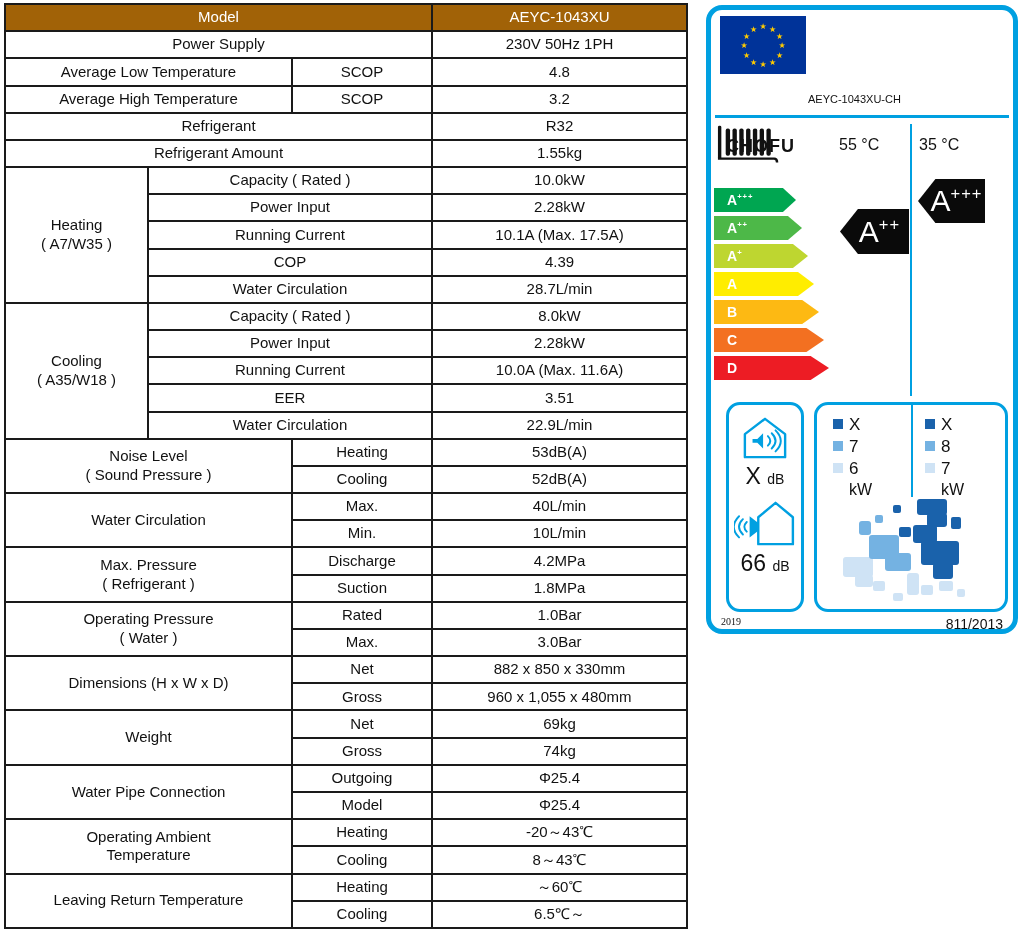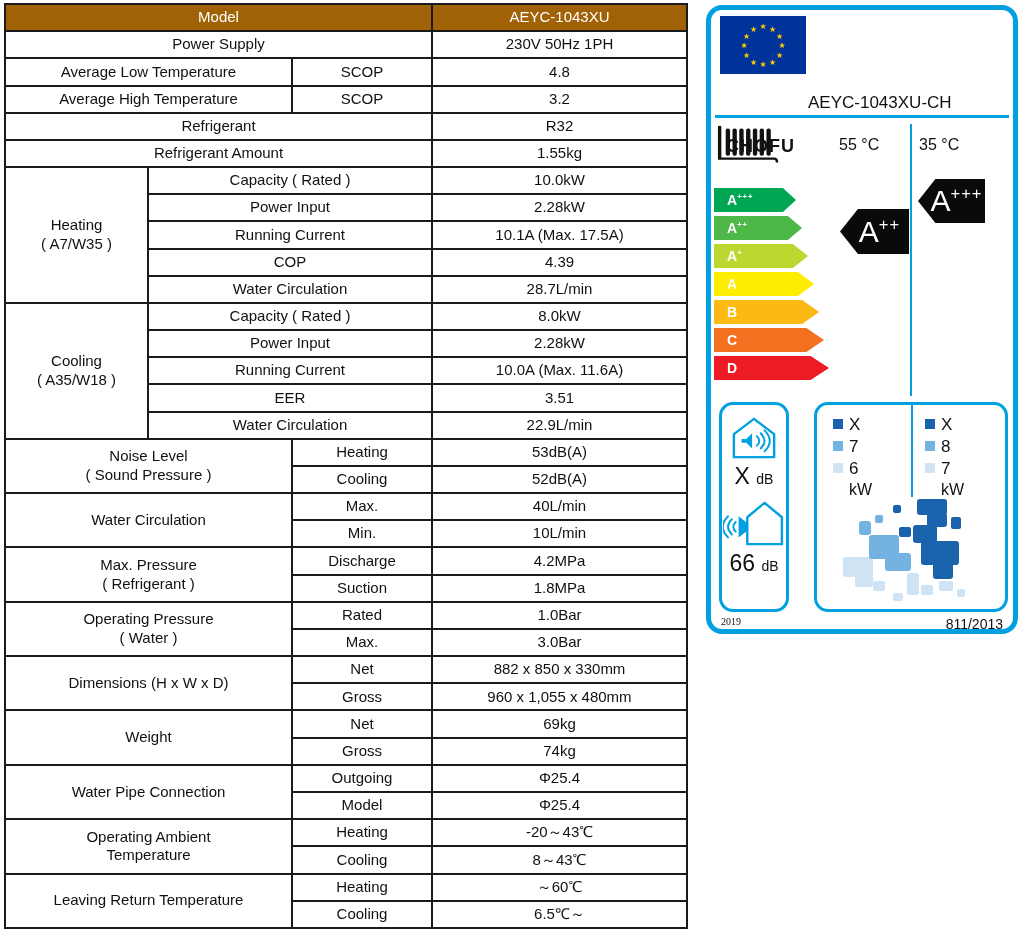--- a/index.html
+++ b/index.html
@@ -42,21 +42,21 @@
     position: absolute; width: 24px; height: 24px; border-radius: 50%;
     background: #fff; color: #00a0e1; font-weight: bold; font-size: 9.5px;
     display: flex; align-items: center; justify-content: center;
   }
   .c-y  { right: 33px; top: 4px; }
   .c-ija{ right: 5px;  top: 4px; }
   .c-ie { right: 33px; top: 31px; }
   .c-ia { right: 5px;  top: 31px; }
 
   .brand { left: 15px; top: 79px; font-size: 18px; font-weight: bold; letter-spacing: 1px; margin-top: 47px; }
-  .model-name { left: 97px; top: 83px; font-size: 17px; }
+  .model-name { left: 97px; top: 83px; font-size: 11px; }
   .blue-hr { left: 4px; top: 105px; width: 294px; height: 3px; background: #00a0e1; }
 
   .radiator-wrap { left: 5px; top: 113px; }
   .temp { font-size: 16px; color: #111; width: 70px; text-align: left; }
   .temp-55 { left: 128px; top: 126px; }
   .temp-35 { left: 208px; top: 126px; }
   .divider-main { left: 199px; top: 114px; width: 2px; height: 272px; background: #00a0e1; }
 
   .class-arrow {
     position: absolute; left: 3px; height: 24px; color: #fff;
@@ -69,21 +69,21 @@
   .black-arrow {
     position: absolute; background: #0a0a0a; color: #fff;
     display: flex; align-items: center; justify-content: center;
     clip-path: polygon(0 50%, 26% 0, 100% 0, 100% 100%, 26% 100%);
     padding-left: 10px; font-size: 30px; line-height: 1;
   }
   .ba-55 { left: 129px; top: 199px; width: 69px; height: 45px; }
   .ba-35 { left: 207px; top: 169px; width: 67px; height: 44px; }
 
   .round-box { border: 3px solid #00a0e1; border-radius: 14px; background: #fff; }
-  .box-noise { left: 8px; top: 392px; width: 70px; height: 210px; text-align: center; }
+  .box-noise { left: 15px; top: 392px; width: 78px; height: 210px; text-align: center; }
   .box-power { left: 103px; top: 392px; width: 194px; height: 210px; }
 
   .noise-icon-1 { margin-top: 10px; }
   .noise-icon-2 { margin-top: 10px; }
   .noise-val { font-size: 23px; color: #111; line-height: 1; }
   .noise-val .unit { font-size: 14px; }
 
   .legend { position: absolute; top: 8px; }
   .legend-55 { left: 16px; }
   .legend-35 { left: 108px; }

